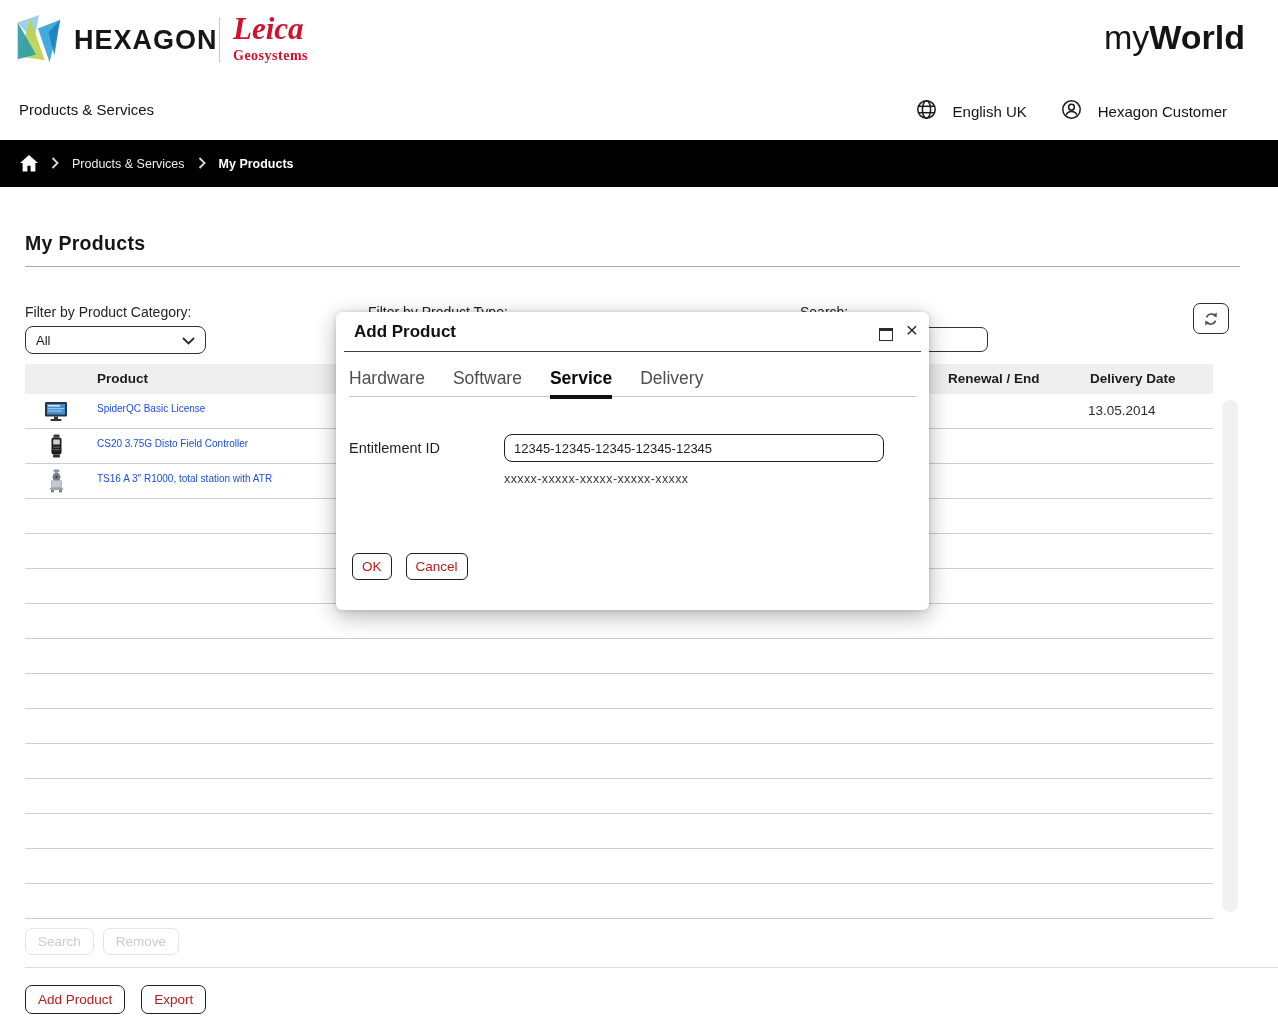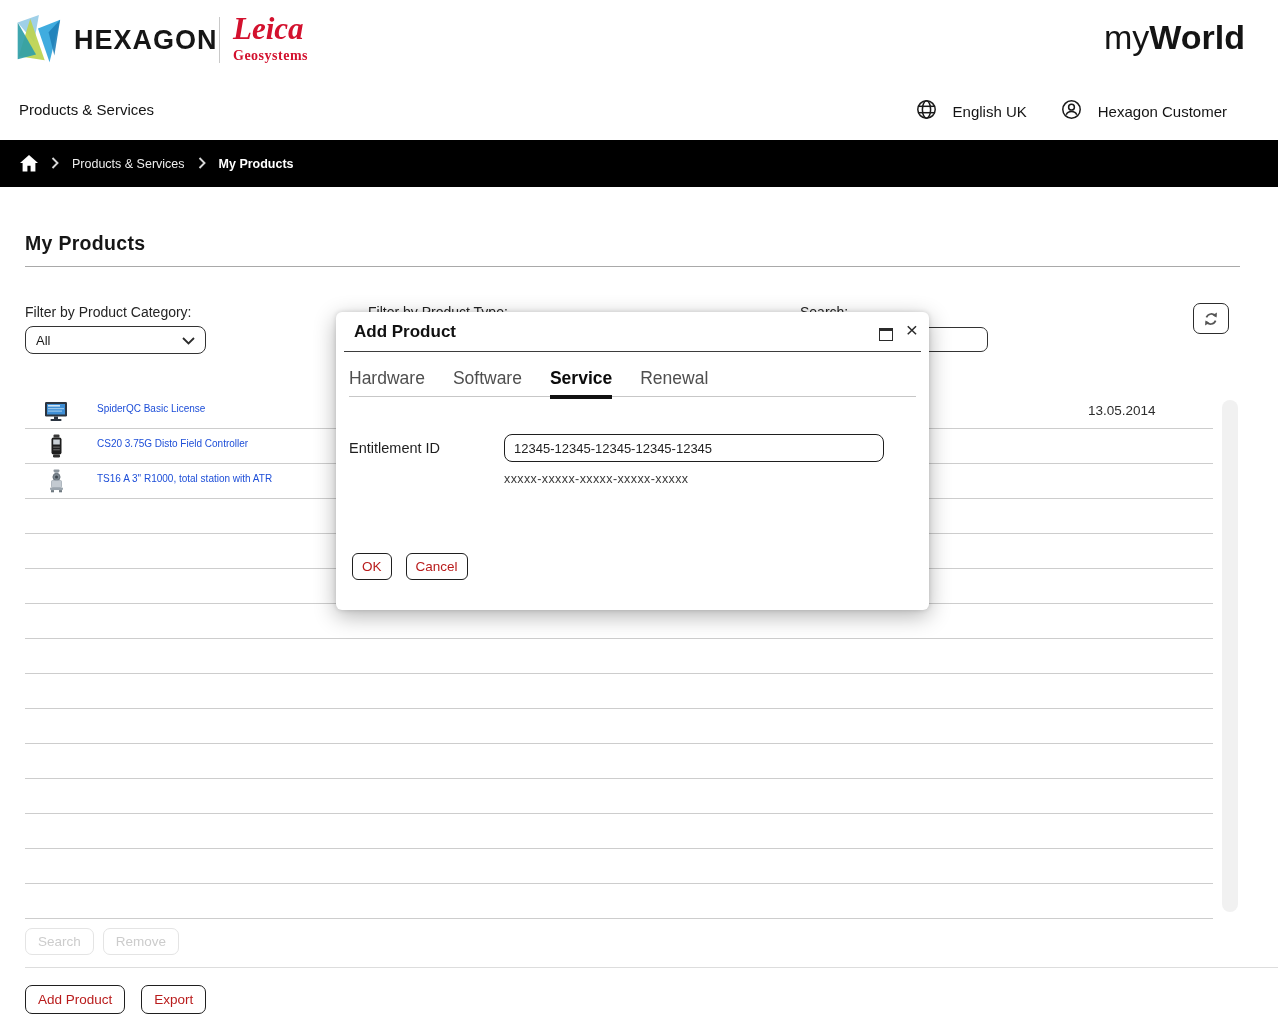--- a/index.html
+++ b/index.html
@@ -171,20 +171,25 @@
     <span style="display:flex;">
       <svg width="16" height="16" viewBox="0 0 16 16" fill="none">
         <path d="M12.8 5.2 A5.4 5.4 0 0 0 3.4 6.4" stroke="#555" stroke-width="1.7"></path>
         <polygon points="13.9,1.6 13.6,6.6 9.6,4.2" fill="#555"></polygon>
         <path d="M3.2 10.8 A5.4 5.4 0 0 0 12.6 9.6" stroke="#555" stroke-width="1.7"></path>
         <polygon points="2.1,14.4 2.4,9.4 6.4,11.8" fill="#555"></polygon>
       </svg>
     </span>
   </div>
 
+  <div class="abs thead">
+    <span class="th" style="left:72px;">Product</span>
+    <span class="th" style="left:923px;">Renewal / End</span>
+    <span class="th" style="left:1065px;">Delivery Date</span>
+  </div>
 
   <div class="abs tbody">
     <div class="trow">
       <span class="icon-cell">
         <svg width="24" height="21" viewBox="0 0 24 21">
           <rect x="1" y="1" width="22" height="14.5" rx="1.2" fill="#2b3440"></rect>
           <rect x="3" y="3" width="18" height="10.5" fill="#3f8fd6"></rect>
           <rect x="4" y="4" width="12" height="1.6" fill="#cfe4f4"></rect>
           <rect x="4" y="7" width="16" height="1.2" fill="#9cc7ea"></rect>
           <rect x="4" y="9.5" width="14" height="1.2" fill="#9cc7ea"></rect>
@@ -256,21 +261,21 @@
   <div class="abs modal">
     <div class="modal-title">Add Product</div>
     <div class="modal-max"></div>
     <div class="modal-close">×</div>
     <div class="modal-title-rule"></div>
 
     <div class="tabs">
       <div class="tab">Hardware</div>
       <div class="tab">Software</div>
       <div class="tab active">Service</div>
-      <div class="tab">Renewal</div>
+      <div class="tab">Delivery</div>
     </div>
     <div class="tabs-rule"></div>
 
     <div class="field-label">Entitlement ID</div>
     <input class="field-input" value="12345-12345-12345-12345-12345" style="">
     <div class="field-hint">xxxxx-xxxxx-xxxxx-xxxxx-xxxxx</div>
 
     <div class="modal-actions">
       <button class="btn">OK</button>
       <button class="btn">Cancel</button>

